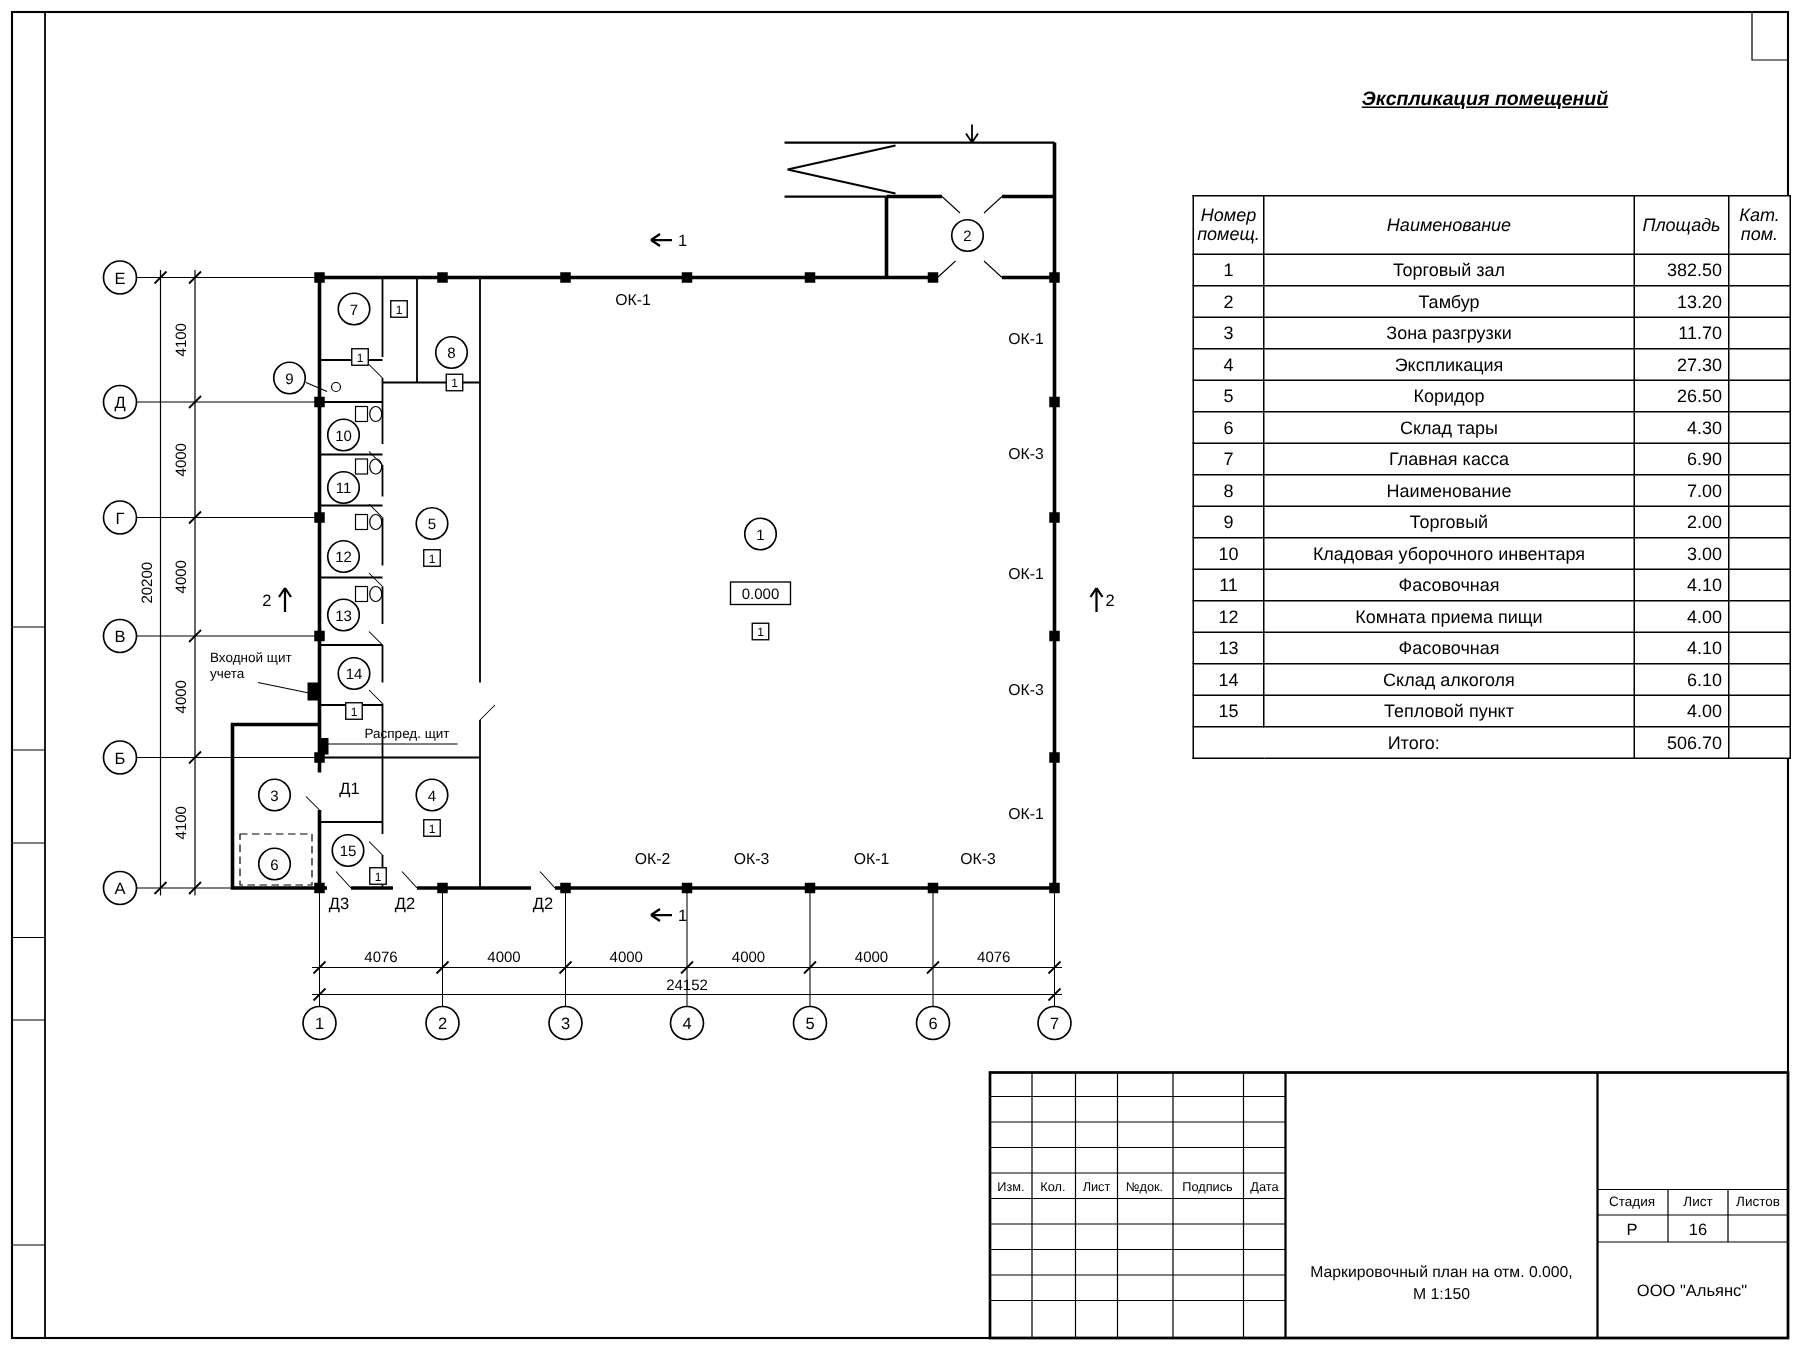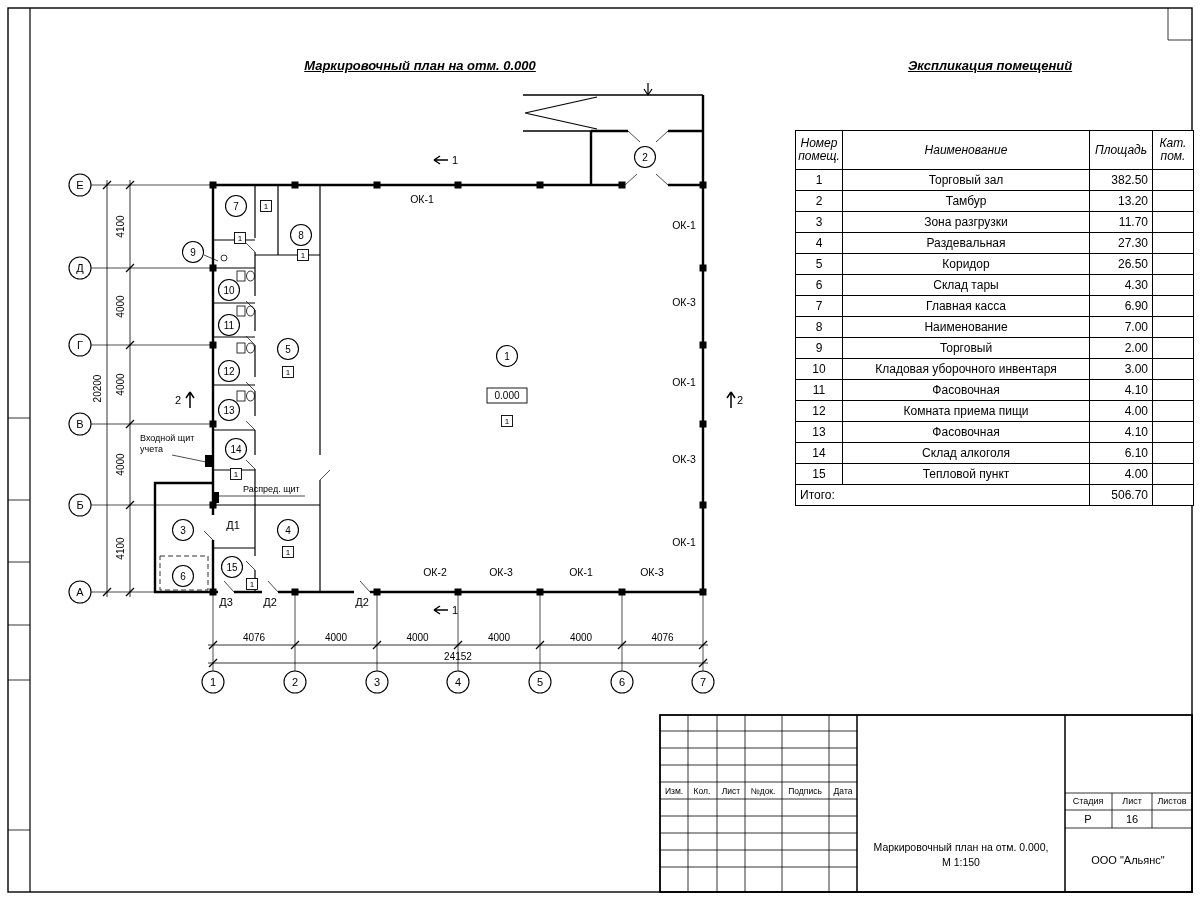--- a/index.html
+++ b/index.html
@@ -23,21 +23,21 @@
   #schedule-title{left:860px;width:260px;}
   .schedule{position:absolute;left:795px;top:130px;border-collapse:collapse;table-layout:fixed;width:390px;background:#fff;}
   .schedule th,.schedule td{border:1px solid #000;font-weight:normal;line-height:1.05;overflow:hidden;}
   .schedule thead th{height:36px;font-size:12px;text-align:center;vertical-align:middle;padding:1px;font-style:italic;}
   .schedule td{height:20px;font-size:12px;padding:0 4px;}
   .h0{width:44px;} .h1{width:244px;} .h2{width:60px;} .h3{width:38px;}
   .c-num{text-align:center;}
   .c-name{text-align:center;}
   .c-area{text-align:right;}
   .c-cat{text-align:center;}
-  .total-label{text-align:left;padding-right:8px;}
+  .total-label{text-align:center;padding-right:8px;}
 </style>
 </head>
 <body>
 
 <div class="sheet">
 
   <svg width="1200" height="900" viewBox="0 0 1200 900">
 
     <g>
       <rect x="8" y="8" width="1184" height="884" fill="none" stroke="#000" stroke-width="1.4"></rect>
@@ -364,21 +364,20 @@
         <rect x="699.5" y="264.5" width="7" height="7" fill="#000"></rect>
         <rect x="209.5" y="341.5" width="7" height="7" fill="#000"></rect>
         <rect x="699.5" y="341.5" width="7" height="7" fill="#000"></rect>
         <rect x="209.5" y="420.5" width="7" height="7" fill="#000"></rect>
         <rect x="699.5" y="420.5" width="7" height="7" fill="#000"></rect>
         <rect x="209.5" y="501.5" width="7" height="7" fill="#000"></rect>
         <rect x="699.5" y="501.5" width="7" height="7" fill="#000"></rect>
       </g>
   </svg>
 
-  <div id="plan-title" class="page-title">Маркировочный план на отм. 0.000</div>
   <div id="schedule-title" class="page-title">Экспликация помещений</div>
 
   <table class="schedule">
     <thead>
       <tr id="schedule-head-row">
           <th class="h0">Номер помещ.</th>
           <th class="h1">Наименование</th>
           <th class="h2">Площадь</th>
           <th class="h3">Кат. пом.</th>
         </tr>
@@ -397,21 +396,21 @@
           <td class="c-cat"></td>
         </tr>
         <tr>
           <td class="c-num">3</td>
           <td class="c-name">Зона разгрузки</td>
           <td class="c-area">11.70</td>
           <td class="c-cat"></td>
         </tr>
         <tr>
           <td class="c-num">4</td>
-          <td class="c-name">Раздевальная</td>
+          <td class="c-name">Экспликация</td>
           <td class="c-area">27.30</td>
           <td class="c-cat"></td>
         </tr>
         <tr>
           <td class="c-num">5</td>
           <td class="c-name">Коридор</td>
           <td class="c-area">26.50</td>
           <td class="c-cat"></td>
         </tr>
         <tr>

